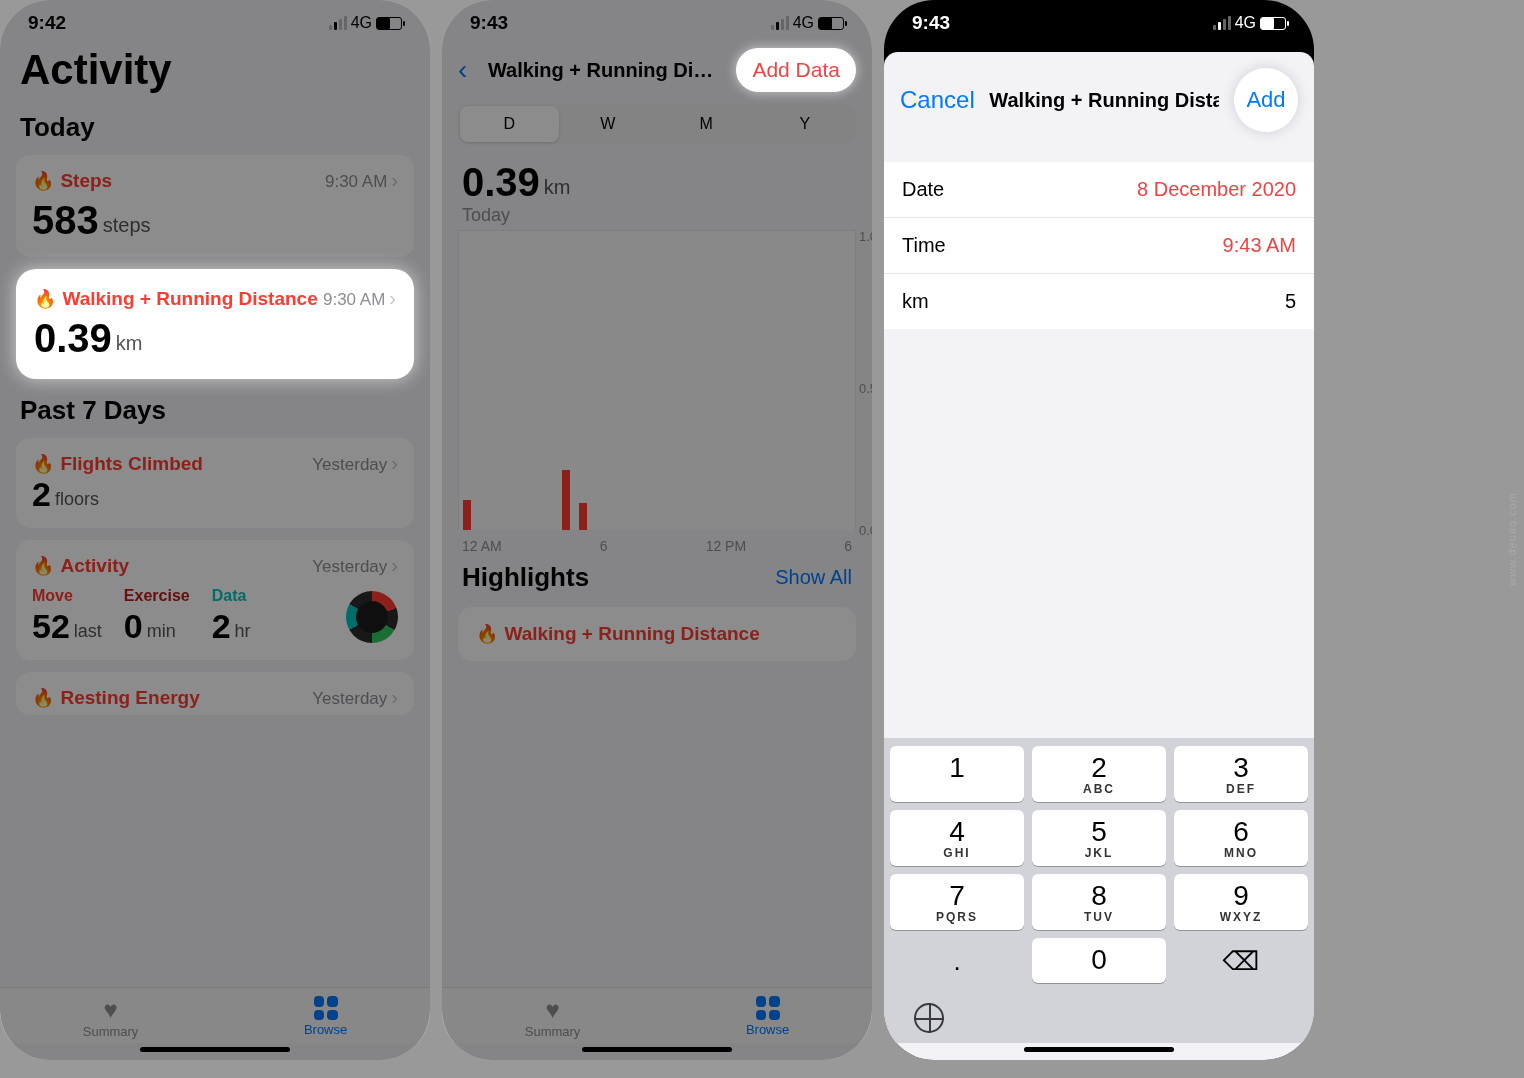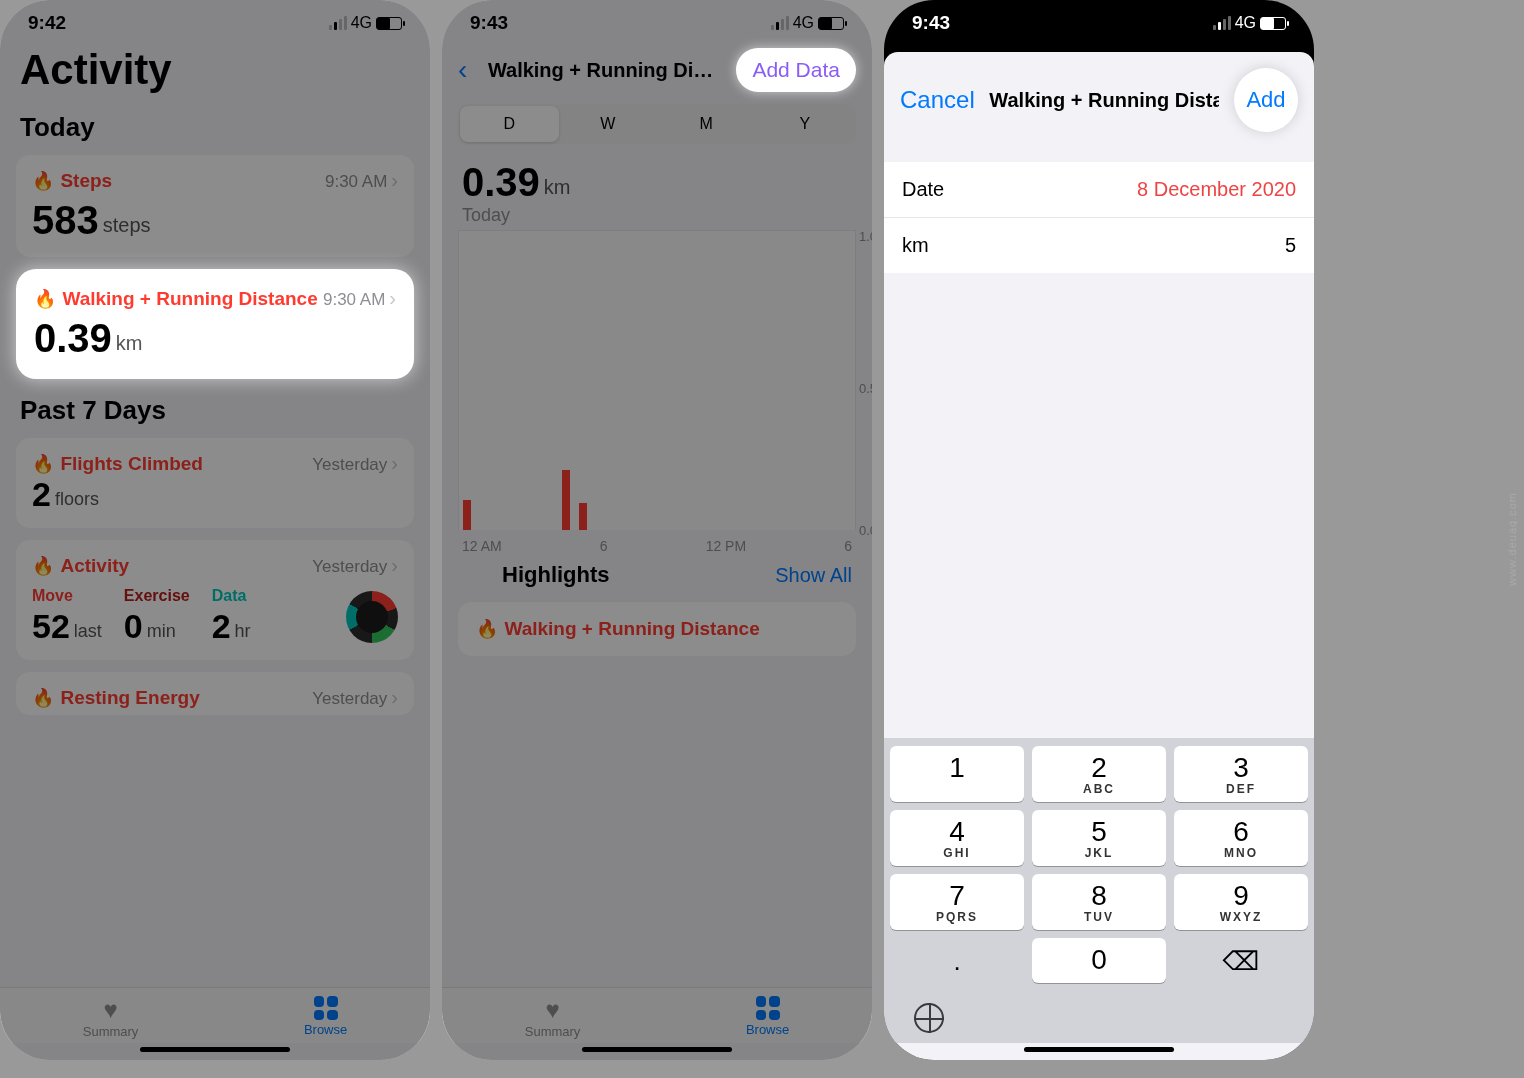--- a/index.html
+++ b/index.html
@@ -68,21 +68,21 @@
   .seg .sel { background:#fff; border-radius:8px; box-shadow:0 1px 3px rgba(0,0,0,0.15);}
   .total-lab { color:#8e8e93; font-size:15px; font-weight:600; padding:0 20px;}
   .chart-wrap { margin:4px 16px 6px; height:300px; border:1px solid #e5e5ea; border-bottom:none; position:relative; background:#fafafa;}
   .chart-wrap .ytick { position:absolute; right:-4px; font-size:13px; color:#8e8e93; transform:translateX(100%);}
   .xaxis { display:flex; justify-content:space-between; padding:2px 20px 0; color:#8e8e93; font-size:14px;}
   .bars { position:absolute; inset:0; display:flex; align-items:flex-end;}
   .bars span { width:2.1%; margin:0 1.05%; background:#ff3b30;}
   .highlight-card { background:#fff; border-radius:14px; margin:6px 16px; padding:16px 18px;}
   .highlight-card p { font-size:19px; color:#000; line-height:1.35; margin-top:10px;}
   .row-head { display:flex; align-items:center; justify-content:space-between; padding:8px 20px;}
-  .pill-btn { background:#fff; border-radius:22px; padding:10px 16px; color:#8b5cf6; font-size:21px; font-weight:400; box-shadow:0 0 12px rgba(255,255,255,0.6);}
+  .pill-btn { background:#fff; border-radius:22px; padding:10px 16px; color:#ef4444; font-size:21px; font-weight:400; box-shadow:0 0 12px rgba(255,255,255,0.6);}
 
   
   .phone3-bg { background:#000; }
   .p3-sheet { position:absolute; top:52px; left:0; right:0; bottom:0; background:#f2f2f7; border-radius:14px 14px 0 0; display:flex; flex-direction:column; z-index:2;}
   .p3-nav { display:flex; align-items:center; justify-content:space-between; padding:16px 16px 10px;}
   .p3-nav .cancel{color:#007aff; font-size:24px;}
   .p3-nav .ttl{font-weight:600; font-size:20px;}
   .pill-add { background:#fff; border-radius:50%; width:64px; height:64px; display:flex; align-items:center; justify-content:center; color:#007aff; font-size:22px; font-weight:500; box-shadow:0 0 14px rgba(0,0,0,0.15);}
   .form { margin-top:20px; background:#fff;text-align:right; }
   .form .row { display:flex; justify-content:space-between; padding:16px 18px; font-size:20px; border-bottom:1px solid #e5e5ea;}
@@ -302,21 +302,21 @@
     <span class="ytick" style="bottom:-8px">0.0</span>
   </div>
   <div class="xaxis">
     <span>12 AM</span>
     <span>6</span>
     <span>12 PM</span>
     <span>6</span>
   </div>
 
   <div class="row-head">
-    <span style="font-size:22px; font-weight:700;margin-left:40px;">Highlights</span>
+    <span style="font-size:26px; font-weight:700;">Highlights</span>
     <span style="color:#007aff; font-size:20px;">Show All</span>
   </div>
   <div class="highlight-card">
     <span class="left" style="display:flex;gap:6px;align-items:center;">
         <span class="flame">🔥</span>
         <span class="card-title">Walking + Running Distance</span>
       </span>
   </div>
 
   <div class="tabbar">
@@ -361,20 +361,24 @@
       <span class="pill-add">
           <span>Add</span>
         </span>
     </div>
     <div class="form">
       <div class="row">
           <span>Date</span>
           <span class="val">8 December 2020</span>
         </div>
       <div class="row">
+          <span>Time</span>
+          <span class="val">9:43 AM</span>
+        </div>
+      <div class="row">
           <span>km</span>
           <span class="val active">5</span>
         </div>
     </div>
 
     <div class="keypad">
       <div class="key">
           <div class="n">1</div>
           <div class="s"></div>
         </div>

